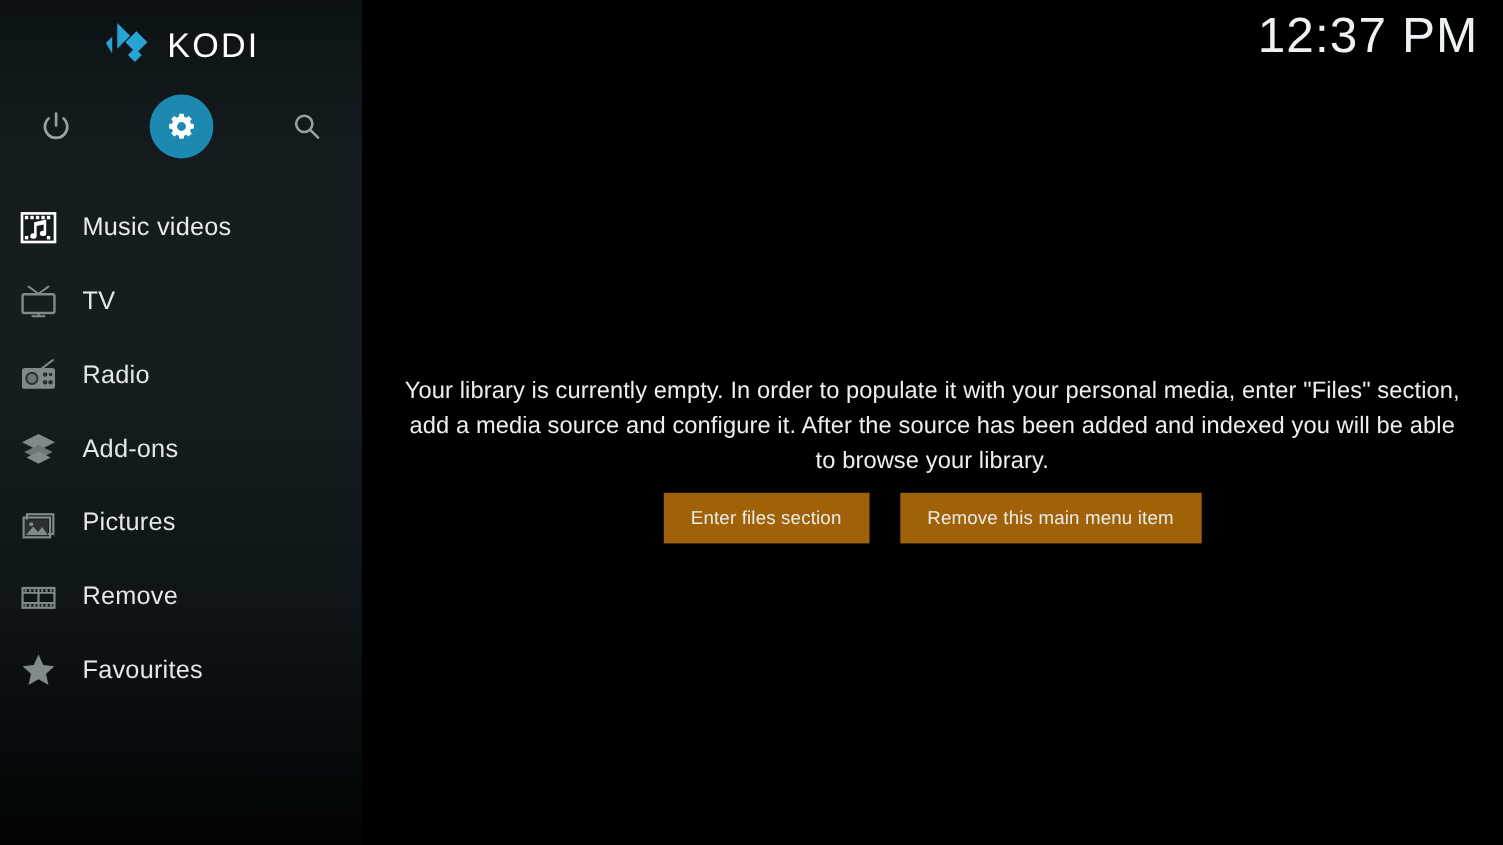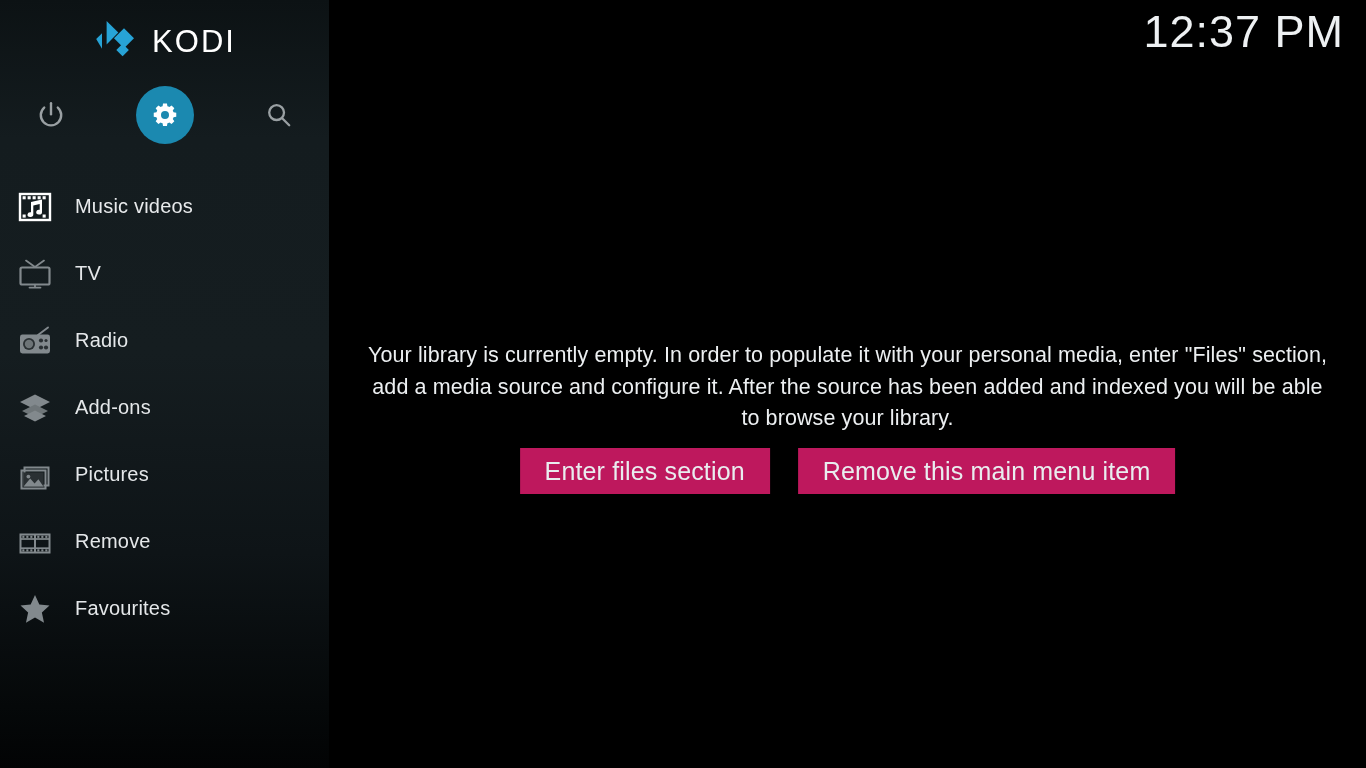--- a/index.html
+++ b/index.html
@@ -127,21 +127,21 @@
   .menu-icon {
     width:48px;
     min-width:48px;
     margin-left:11px;
     height:40px;
     display:flex; align-items:center; justify-content:center;
   }
   .menu-icon svg { display:block; }
   .menu-label {
     margin-left:16px;
-    font-size:20px;
+    font-size:23px;
     color:#e8eaec;
     letter-spacing:0.2px;
     white-space:nowrap;
     font-weight:400;
   }
   .menu-item.dim .menu-icon svg { opacity:1; }
   .menu-item.dim .menu-label { color:#e4e7e9; }
 
   
   #clock {
@@ -180,23 +180,23 @@
     top:448px;
     transform:translateX(-50%);
     display:flex;
     gap:28px;
     align-items:flex-start;
   }
   .action-button {
     height:46px;
     padding:0 25px;
     display:flex; align-items:center; justify-content:center;
-    background:#be185d;
+    background:#a16207;
     color:#e9edef;
-    font-size:25px;
+    font-size:17px;
     font-weight:400;
     letter-spacing:0.15px;
     white-space:nowrap;
     border:none;
     cursor:pointer;
     font-family:"Liberation Sans", sans-serif;
   }
 </style>
 </head>
 <body>

